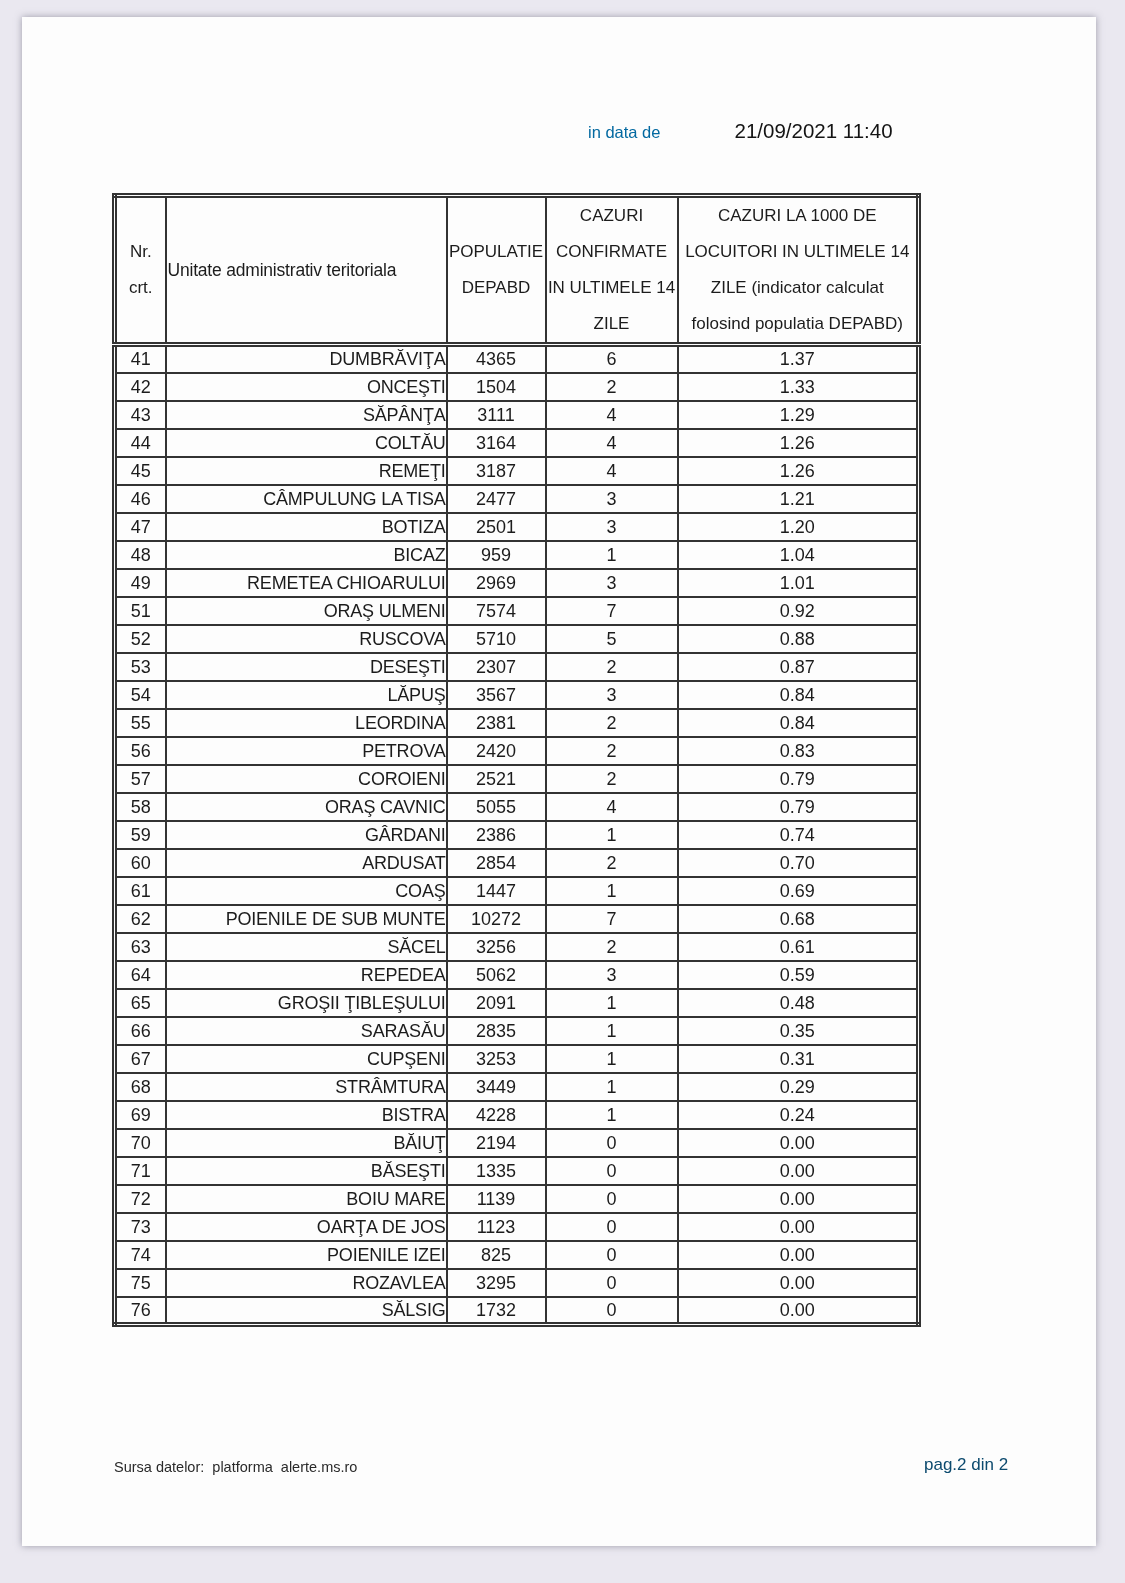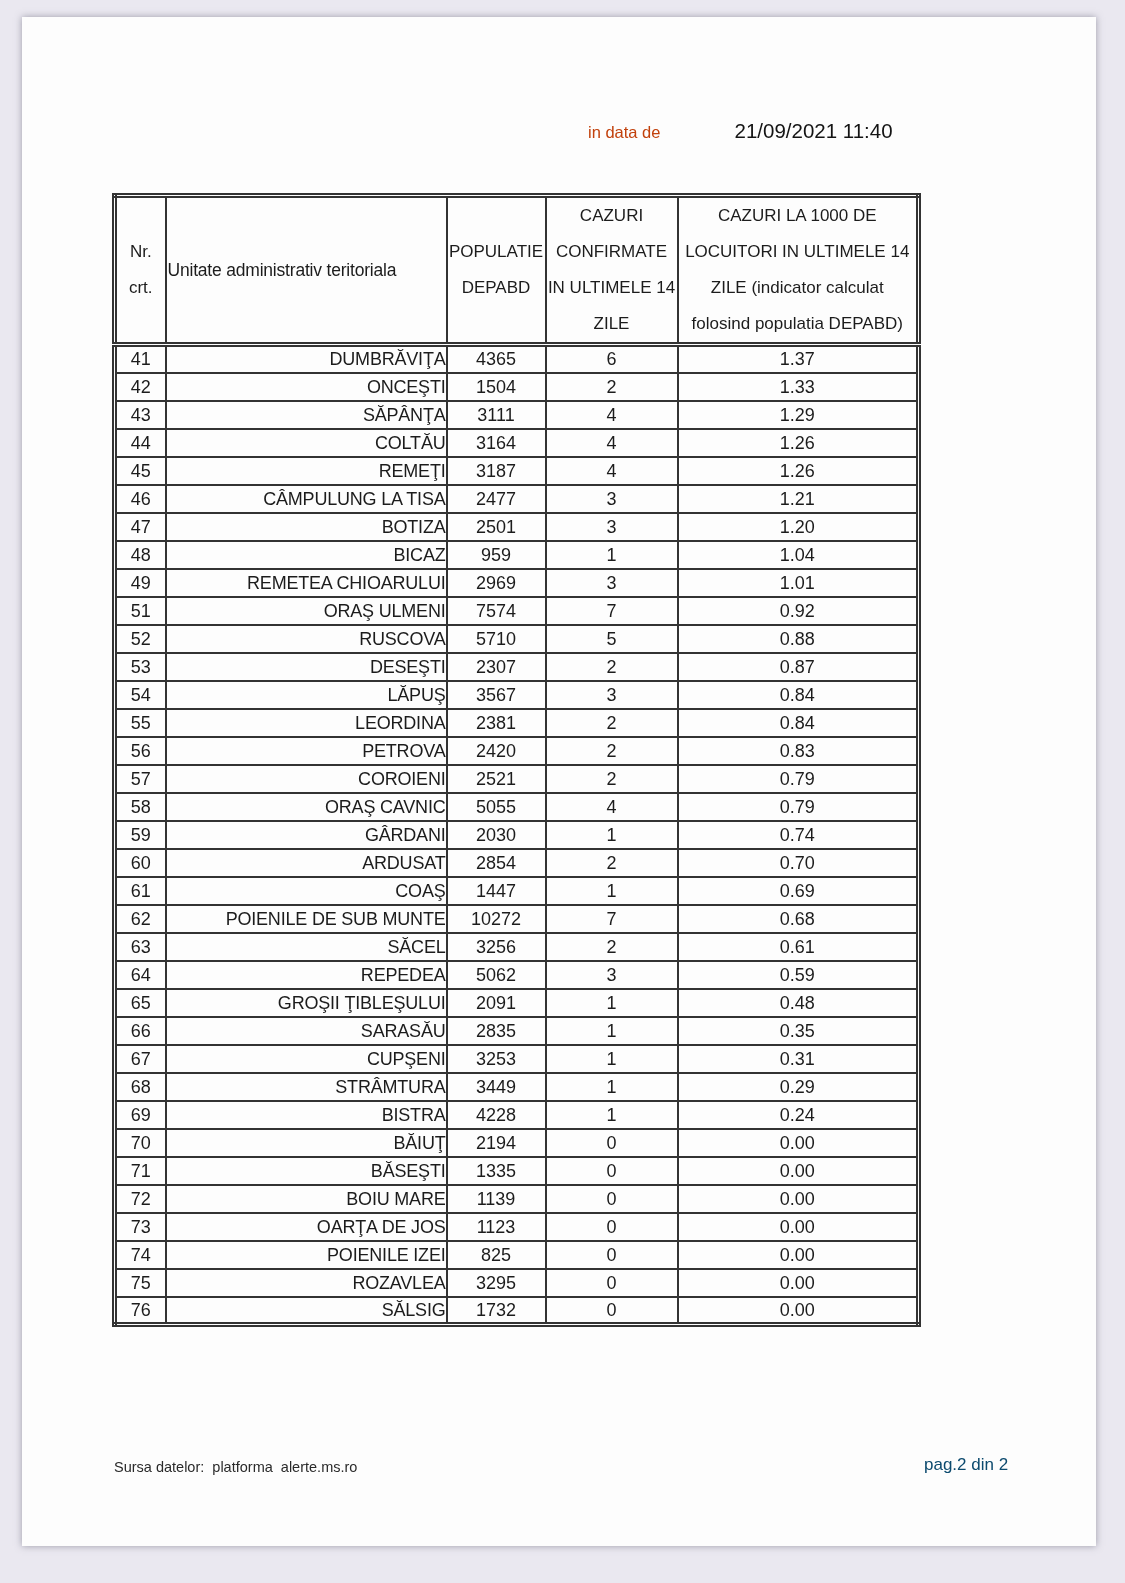--- a/index.html
+++ b/index.html
@@ -27,21 +27,21 @@
   .date-line {
     position: absolute;
     left: 566px;
     top: 102px;
     display: flex;
     align-items: baseline;
     white-space: nowrap;
   }
   .date-prefix {
     font-size: 16.5px;
-    color: #c2410c;
+    color: #0369a1;
   }
   .date-value {
     font-size: 20.5px;
     margin-left: 74px;
     color: #141414;
   }
   table.data-table {
     position: absolute;
     left: 90px;
     top: 176px;
@@ -260,21 +260,21 @@
         <tr>
           <td class="col-nr">58</td>
           <td class="col-name">ORAŞ CAVNIC</td>
           <td class="col-pop">5055</td>
           <td class="col-cases">4</td>
           <td class="col-rate">0.79</td>
         </tr>
         <tr>
           <td class="col-nr">59</td>
           <td class="col-name">GÂRDANI</td>
-          <td class="col-pop">2030</td>
+          <td class="col-pop">2386</td>
           <td class="col-cases">1</td>
           <td class="col-rate">0.74</td>
         </tr>
         <tr>
           <td class="col-nr">60</td>
           <td class="col-name">ARDUSAT</td>
           <td class="col-pop">2854</td>
           <td class="col-cases">2</td>
           <td class="col-rate">0.70</td>
         </tr>

